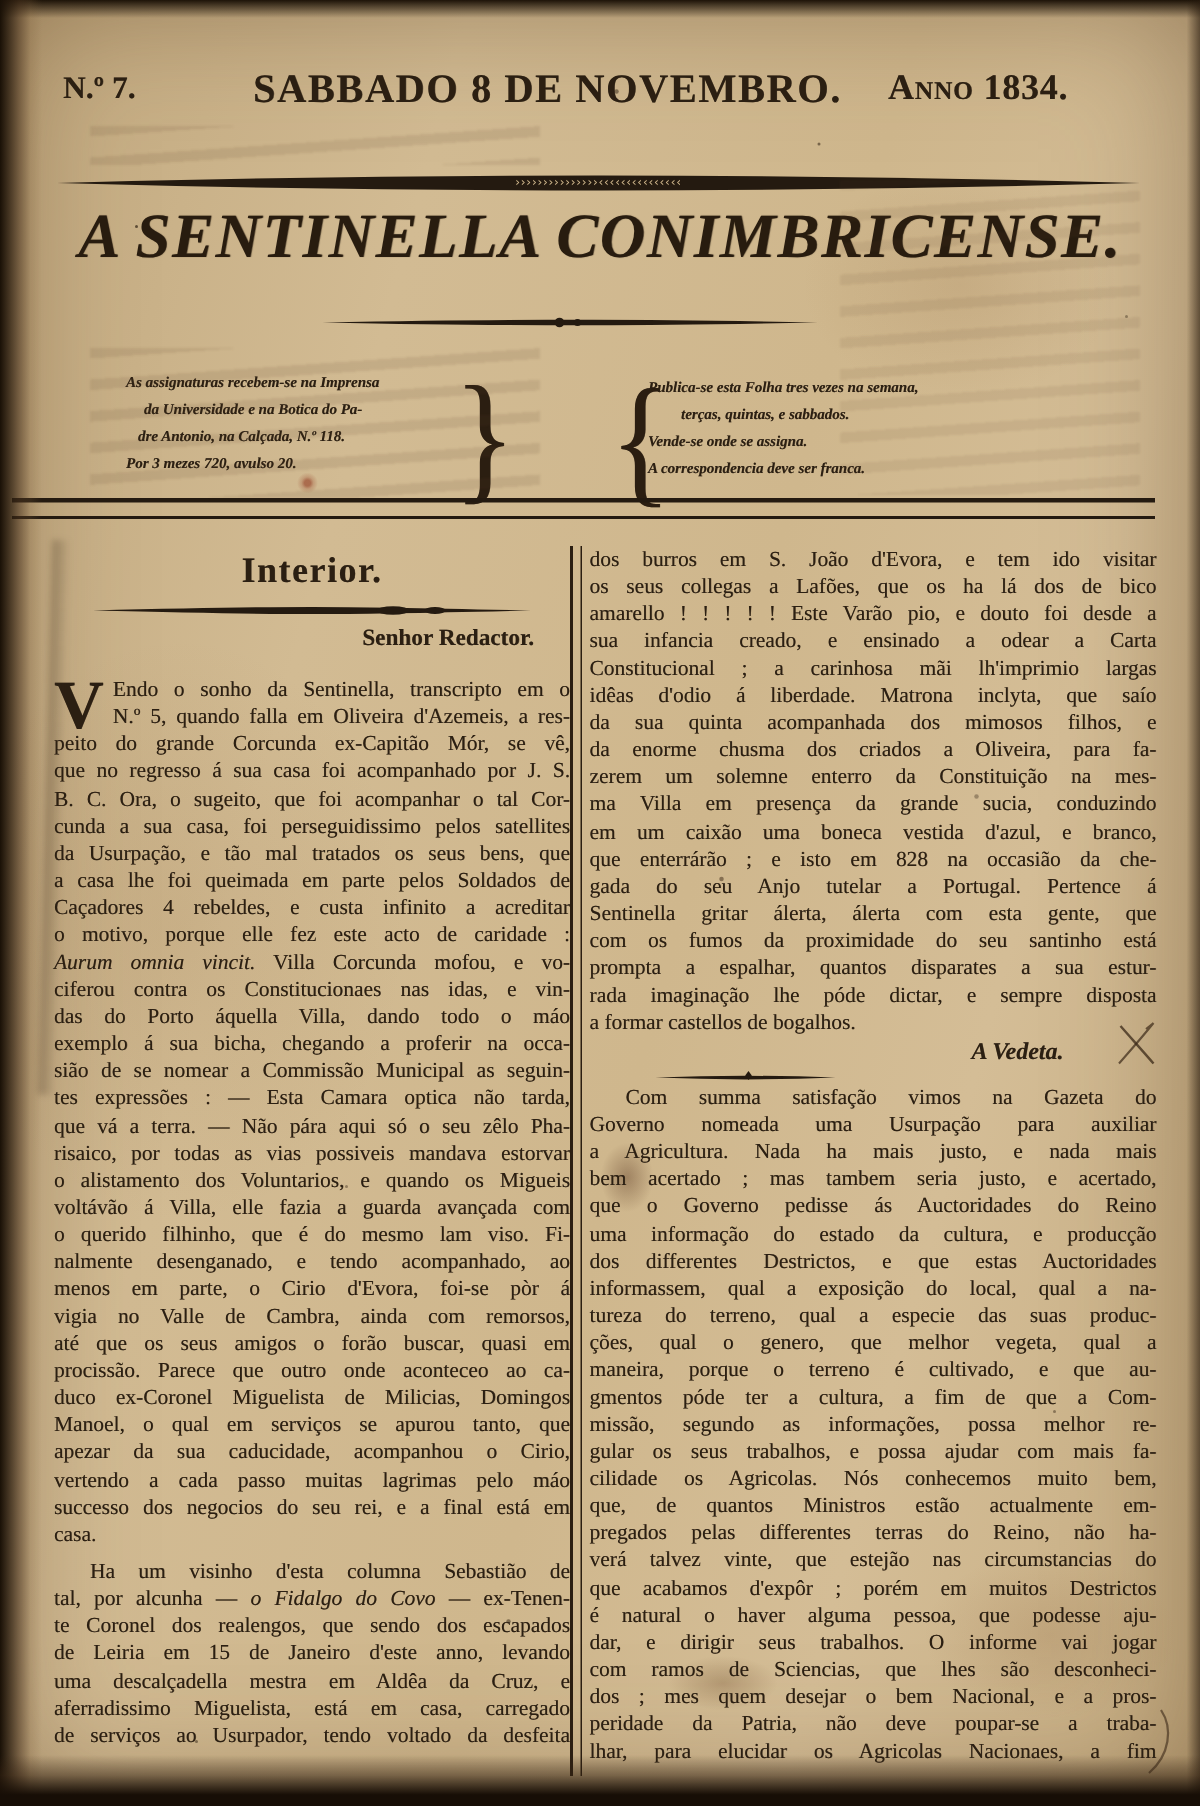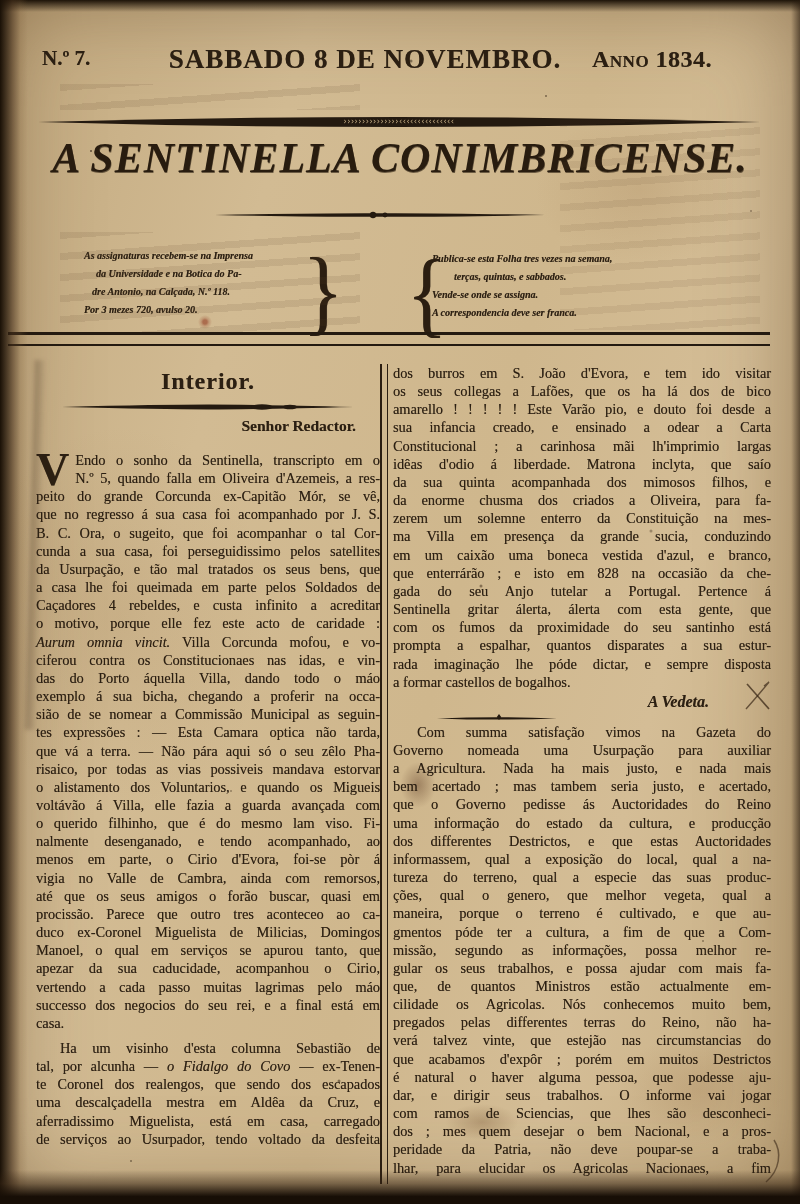--- a/index.html
+++ b/index.html
@@ -142,33 +142,34 @@
           <div class="tl"><span>tes expressões : — Esta Camara optica não tarda,</span></div>
           <div class="tl"><span>que vá a terra. — Não pára aqui só o seu zêlo Pha-</span></div>
           <div class="tl"><span>risaico, por todas as vias possiveis mandava estorvar</span></div>
           <div class="tl"><span>o alistamento dos Voluntarios, e quando os Migueis</span></div>
           <div class="tl"><span>voltávão á Villa, elle fazia a guarda avançada com</span></div>
           <div class="tl"><span>o querido filhinho, que é do mesmo lam viso. Fi-</span></div>
           <div class="tl"><span>nalmente desenganado, e tendo acompanhado, ao</span></div>
           <div class="tl"><span>menos em parte, o Cirio d'Evora, foi-se pòr á</span></div>
           <div class="tl"><span>vigia no Valle de Cambra, ainda com remorsos,</span></div>
           <div class="tl"><span>até que os seus amigos o forão buscar, quasi em</span></div>
-          <div class="tl"><span>procissão. Parece que outro tres aconteceo ao ca-</span></div>
+          <div class="tl"><span>procissão. Parece que outro onde aconteceo ao ca-</span></div>
           <div class="tl"><span>duco ex-Coronel Miguelista de Milicias, Domingos</span></div>
           <div class="tl"><span>Manoel, o qual em serviços se apurou tanto, que</span></div>
           <div class="tl"><span>apezar da sua caducidade, acompanhou o Cirio,</span></div>
           <div class="tl"><span>vertendo a cada passo muitas lagrimas pelo máo</span></div>
           <div class="tl"><span>successo dos negocios do seu rei, e a final está em</span></div>
           <div class="tl"><span>casa.</span></div>
         </div>
     </div>
     <div class="para para2 ind">
         <div class="tl"><span>Ha um visinho d'esta columna Sebastião de</span></div>
         <div class="tl"><span>tal, por alcunha — </span><span style="font-style: italic;">o Fidalgo do Covo</span><span> — ex-Tenen-</span></div>
         <div class="tl"><span>te Coronel dos realengos, que sendo dos escapados</span></div>
+        <div class="tl"><span>de Leiria em 15 de Janeiro d'este anno, levando</span></div>
         <div class="tl"><span>uma descalçadella mestra em Aldêa da Cruz, e</span></div>
         <div class="tl"><span>aferradissimo Miguelista, está em casa, carregado</span></div>
         <div class="tl"><span>de serviços ao Usurpador, tendo voltado da desfeita</span></div>
       </div>
   </div>
 
   <div class="col col-right">
     <div class="para endshort">
         <div class="tl"><span>dos burros em S. João d'Evora, e tem ido visitar</span></div>
         <div class="tl"><span>os seus collegas a Lafões, que os ha lá dos de bico</span></div>
@@ -202,22 +203,22 @@
         <div class="tl"><span>que o Governo pedisse ás Auctoridades do Reino</span></div>
         <div class="tl"><span>uma informação do estado da cultura, e producção</span></div>
         <div class="tl"><span>dos differentes Destrictos, e que estas Auctoridades</span></div>
         <div class="tl"><span>informassem, qual a exposição do local, qual a na-</span></div>
         <div class="tl"><span>tureza do terreno, qual a especie das suas produc-</span></div>
         <div class="tl"><span>ções, qual o genero, que melhor vegeta, qual a</span></div>
         <div class="tl"><span>maneira, porque o terreno é cultivado, e que au-</span></div>
         <div class="tl"><span>gmentos póde ter a cultura, a fim de que a Com-</span></div>
         <div class="tl"><span>missão, segundo as informações, possa melhor re-</span></div>
         <div class="tl"><span>gular os seus trabalhos, e possa ajudar com mais fa-</span></div>
+        <div class="tl"><span>cilidade os Agricolas. Nós conhecemos muito bem,</span></div>
         <div class="tl"><span>que, de quantos Ministros estão actualmente em-</span></div>
-        <div class="tl"><span>cilidade os Agricolas. Nós conhecemos muito bem,</span></div>
         <div class="tl"><span>pregados pelas differentes terras do Reino, não ha-</span></div>
         <div class="tl"><span>verá talvez vinte, que estejão nas circumstancias do</span></div>
         <div class="tl"><span>que acabamos d'expôr ; porém em muitos Destrictos</span></div>
         <div class="tl"><span>é natural o haver alguma pessoa, que podesse aju-</span></div>
         <div class="tl"><span>dar, e dirigir seus trabalhos. O informe vai jogar</span></div>
         <div class="tl"><span>com ramos de Sciencias, que lhes são desconheci-</span></div>
         <div class="tl"><span>dos ; mes quem desejar o bem Nacional, e a pros-</span></div>
         <div class="tl"><span>peridade da Patria, não deve poupar-se a traba-</span></div>
         <div class="tl"><span>lhar, para elucidar os Agricolas Nacionaes, a fim</span></div>
       </div>

